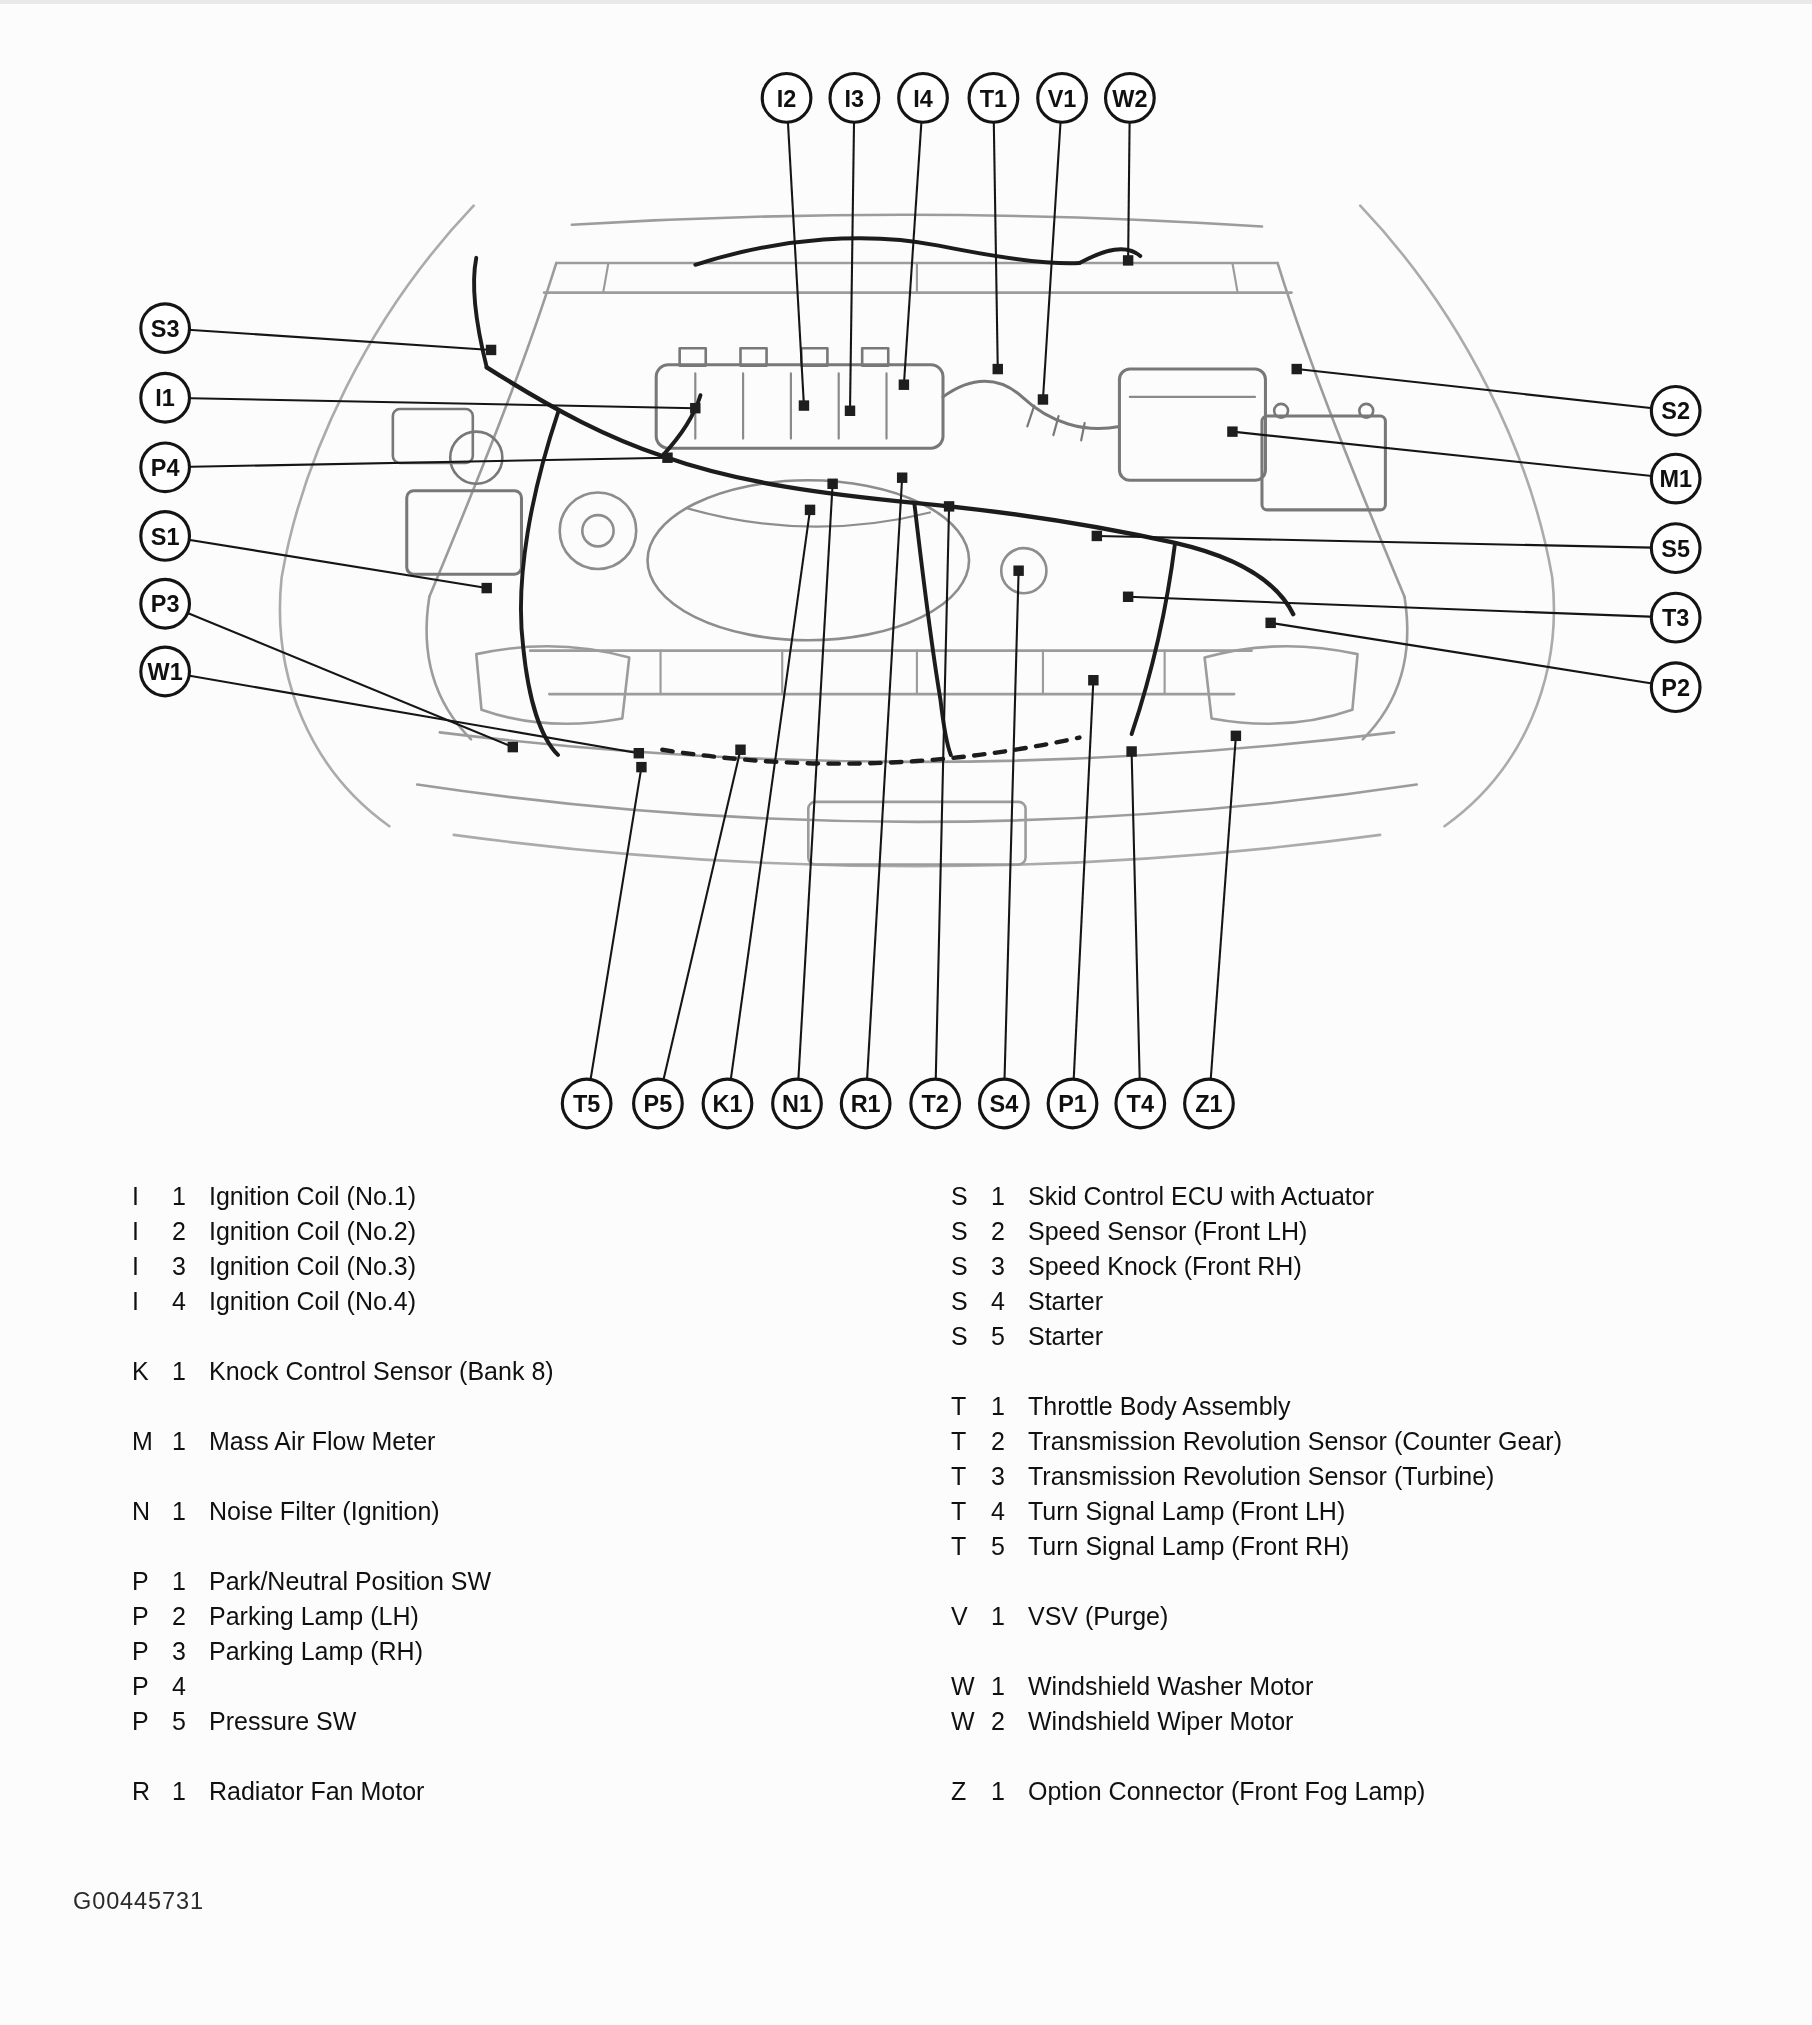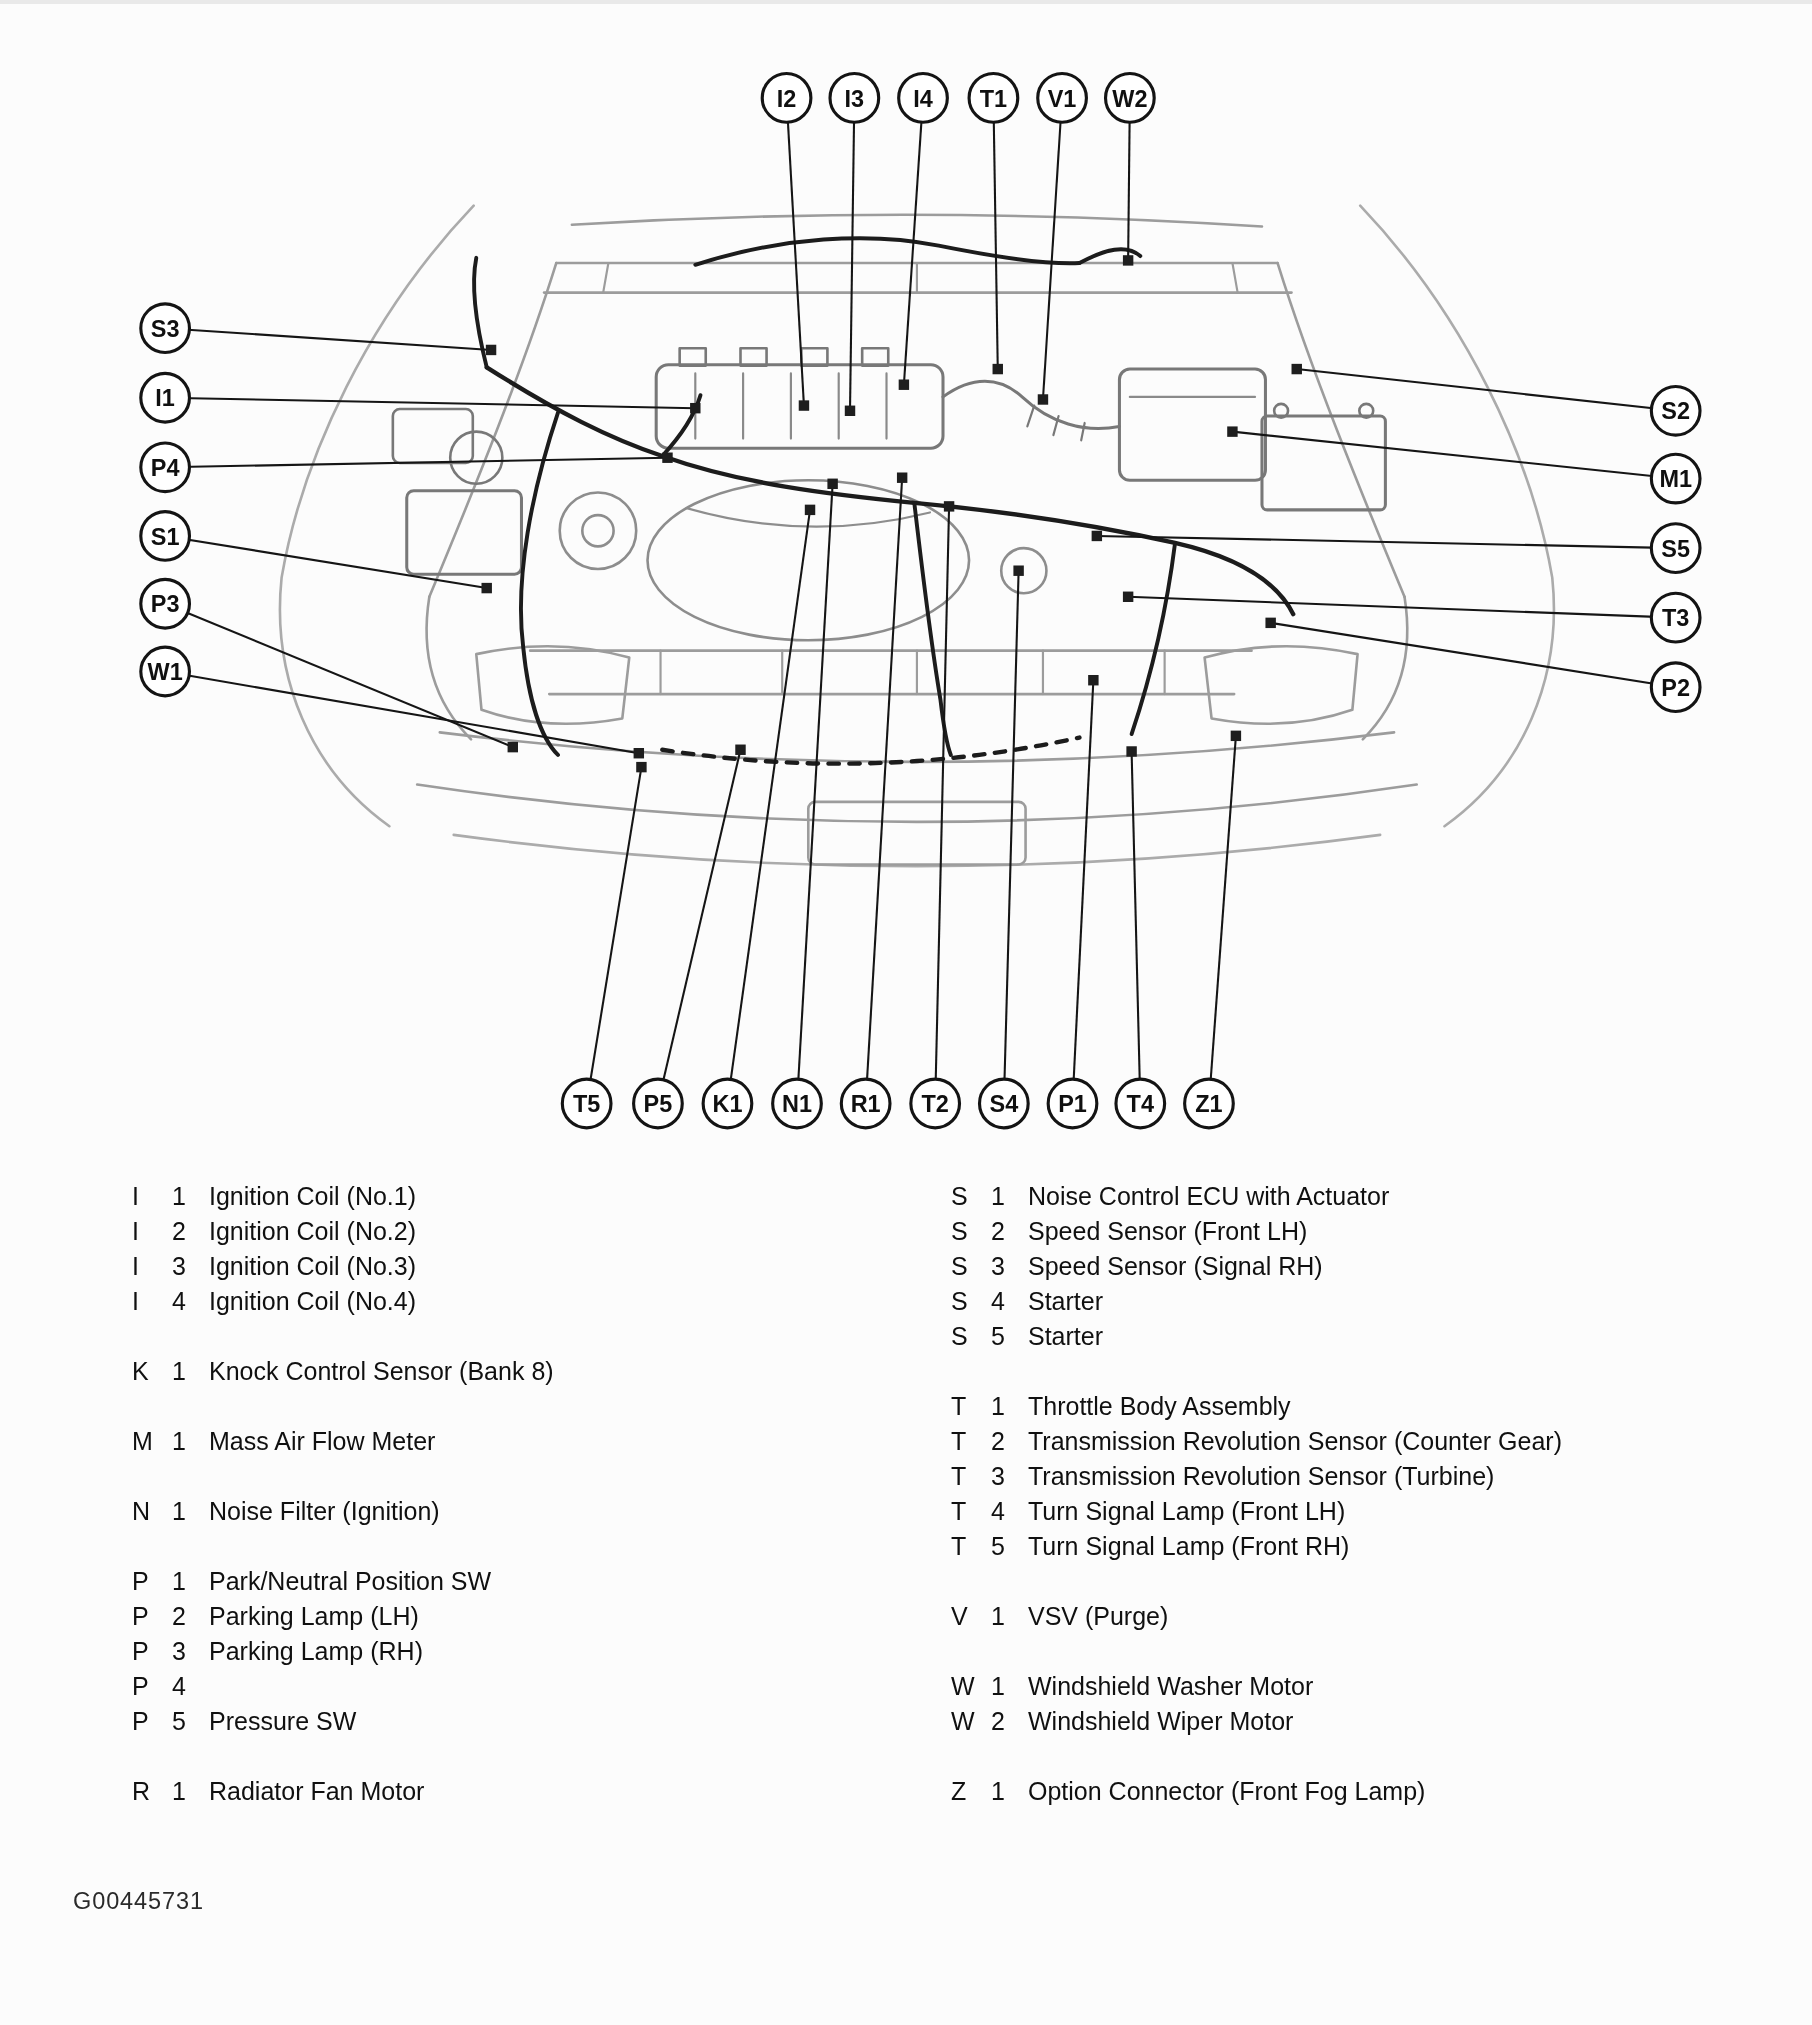--- a/index.html
+++ b/index.html
@@ -363,31 +363,31 @@
           <span class="le-number">1</span>
           <span class="le-name">Radiator Fan Motor</span>
         </div>
       </div>
     </div>
   <div class="legend-col legend-col-right" id="legend-right">
       <div class="legend-group">
         <div class="legend-entry">
           <span class="le-letter">S</span>
           <span class="le-number">1</span>
-          <span class="le-name">Noise Control ECU with Actuator</span>
+          <span class="le-name">Skid Control ECU with Actuator</span>
         </div>
         <div class="legend-entry">
           <span class="le-letter">S</span>
           <span class="le-number">2</span>
           <span class="le-name">Speed Sensor (Front LH)</span>
         </div>
         <div class="legend-entry">
           <span class="le-letter">S</span>
           <span class="le-number">3</span>
-          <span class="le-name">Speed Sensor (Signal RH)</span>
+          <span class="le-name">Speed Knock (Front RH)</span>
         </div>
         <div class="legend-entry">
           <span class="le-letter">S</span>
           <span class="le-number">4</span>
           <span class="le-name">Starter</span>
         </div>
         <div class="legend-entry">
           <span class="le-letter">S</span>
           <span class="le-number">5</span>
           <span class="le-name">Starter</span>

